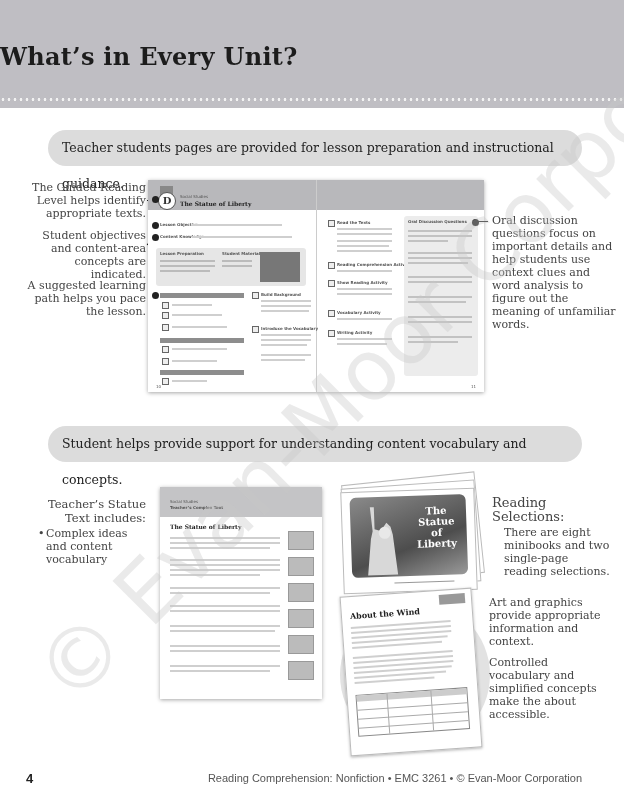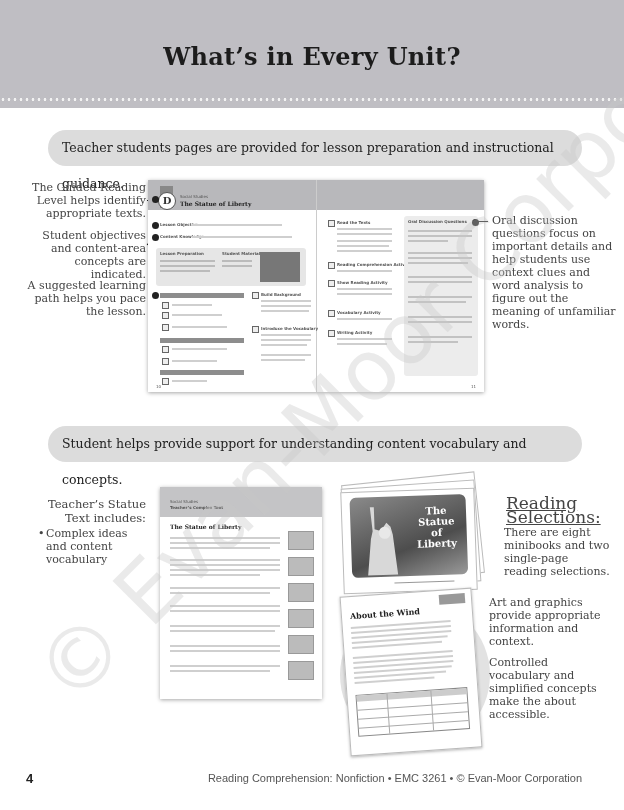--- a/index.html
+++ b/index.html
@@ -1,19 +1,19 @@
 <!DOCTYPE html>
 <html><head>
 <meta charset="utf-8">
 <style>
   html, body { margin:0; padding:0; }
   body { width:624px; height:810px; background:#ffffff; position:relative; overflow:hidden;
          font-family:"DejaVu Serif", serif; color:#333; }
   .header { position:absolute; left:0; top:0; width:624px; height:108px; background:#bfbec3; }
-  .title { position:absolute; left:0; top:42px; width:624px; text-align:center;
+  .title { position:absolute; left:0; top:42px; width:624px; 
            font-family:"DejaVu Serif", serif; font-weight:bold; font-size:24px; color:#1c1c1c; letter-spacing:0.3px; }
   .dots { position:absolute; left:0; top:97px; width:624px; height:5px;
           background-image: radial-gradient(circle, #f2f2f2 1.2px, transparent 1.6px);
           background-size:6px 5px; }
   .watermark { position:absolute; left:-60px; top:370px; width:760px; text-align:center;
                transform:rotate(-45deg); font-family:"DejaVu Sans", sans-serif; font-size:84px;
                color:rgba(200,200,200,0.38); white-space:nowrap; pointer-events:none; z-index:10; }
   .banner { position:absolute; left:48px; width:534px; height:36px; background:#dcdcdc;
             border-radius:18px; font-size:12.5px; color:#222; line-height:36px; padding-left:14px; box-sizing:border-box; }
   .note { position:absolute; font-size:11px; line-height:13px; color:#444; }
@@ -220,21 +220,21 @@
   <div style="position:absolute;left:8px;top:5px;width:116px;height:80px;border-radius:6px;background:linear-gradient(160deg,#8a8a8a,#4d4d4d 60%,#9a9a9a);">
     <svg class="statue" viewBox="0 0 38 72">
       <path d="M6 2 L10 2 L10 24 L16 26 L22 18 L26 22 L28 30 L32 70 L2 70 L6 34 L8 26 Z" fill="#d8d8d8"></path>
       <circle cx="20" cy="28" r="6" fill="#e8e8e8"></circle>
     </svg>
     <div class="cover-title">The Statue of Liberty</div>
   </div>
   <div class="gline" style="left:50px;top:91px;width:60px;background:#999;height:1px;"></div>
 </div>
 
-<div class="note" style="left:506px; top:496px; width:110px; font-size:17px; line-height:14px;text-decoration:underline;">Reading Selections:</div>
+<div class="note" style="left:492px; top:496px; width:110px; font-size:13px; line-height:14px;">Reading Selections:</div>
 <div class="note" style="left:504px; top:526px; width:110px;">There are eight minibooks and two single-page reading selections.</div>
 
 <div class="circle-bg"></div>
 <div class="wind">
   <div style="position:absolute;right:6px;top:4px;width:26px;height:10px;background:#999;"></div>
   <div class="wind-title">About the Wind</div>
   <div class="gline" style="left:8px;top:30px;width:100px;"></div>
   <div class="gline" style="left:8px;top:35px;width:100px;"></div>
   <div class="gline" style="left:8px;top:40px;width:100px;"></div>
   <div class="gline" style="left:8px;top:45px;width:96px;"></div>

